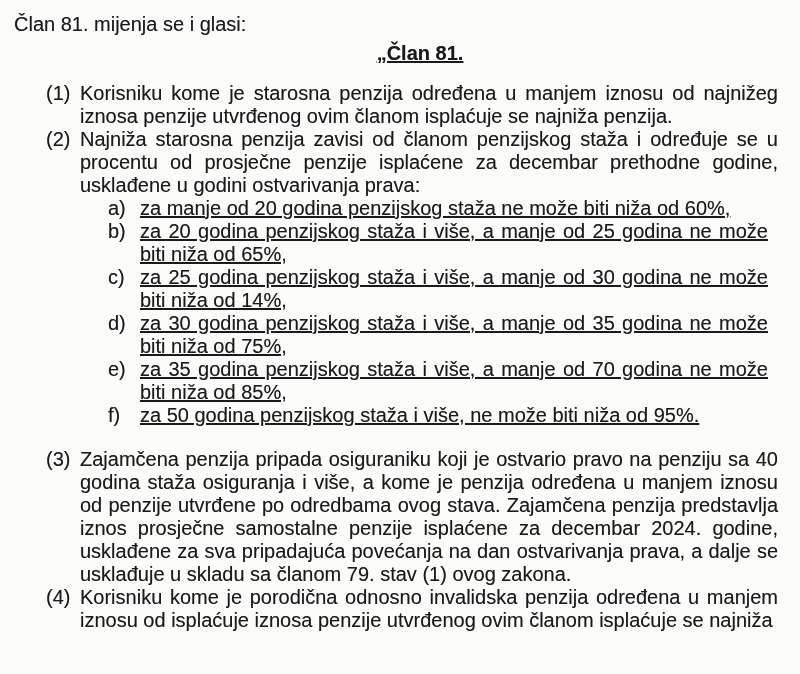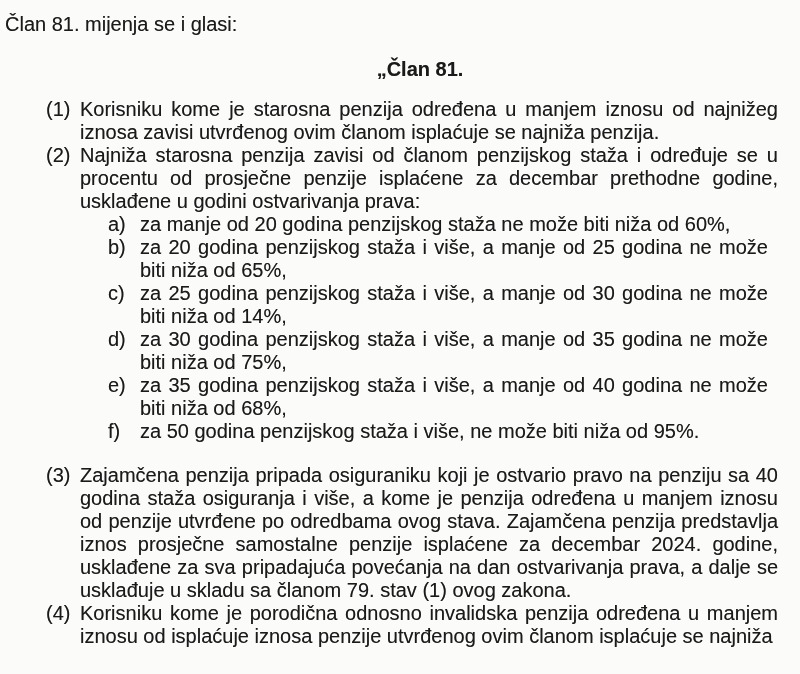--- a/index.html
+++ b/index.html
@@ -11,28 +11,29 @@
   body {
     background: #fbfbfa;
     color: #1a1a1a;
     font-family: "Liberation Sans", "DejaVu Sans", sans-serif;
     font-size: 20px;
     line-height: 23px;
     padding-top: 13px;
     text-shadow: 0 0 0.6px rgba(30,30,30,0.45);
   }
   .intro {
-    margin-left: 5px;
+    margin-left: 14px;
   }
   .heading {
-    margin-top: 22px;
+    margin-top: 6px;
     margin-left: 58px;
     width: 724px;
     text-align: center;
     font-weight: bold;
+    text-decoration: underline;
   }
   .para {
     display: flex;
     margin-left: 46px;
   }
   .para .num {
     flex: none;
     width: 34px;
   }
   .para .ptext {
@@ -48,36 +49,37 @@
     margin-left: 108px;
   }
   .subitem .slabel {
     flex: none;
     width: 32px;
   }
   .subitem .stext {
     flex: none;
     width: 628px;
     text-align: justify;
+    text-decoration: underline;
   }
 </style>
 </head>
 <body>
 
 <div class="doc">
 
   <p class="intro">Član 81. mijenja se i glasi:</p>
 
   <div class="heading">
     <div>„Član 81.</div>
   </div>
 
   <div class="para para-1">
     <span class="num">(1)</span>
-    <span class="ptext">Korisniku kome je starosna penzija određena u manjem iznosu od najnižeg iznosa zavisi utvrđenog ovim članom isplaćuje se najniža penzija.</span>
+    <span class="ptext">Korisniku kome je starosna penzija određena u manjem iznosu od najnižeg iznosa penzije utvrđenog ovim članom isplaćuje se najniža penzija.</span>
   </div>
 
   <div class="para para-2">
     <span class="num">(2)</span>
     <span class="ptext">Najniža starosna penzija zavisi od članom penzijskog staža i određuje se u procentu od prosječne penzije isplaćene za decembar prethodne godine, usklađene u godini ostvarivanja prava:</span>
   </div>
 
   <div class="sublist">
     <div class="subitem">
       <span class="slabel">a)</span>
@@ -90,21 +92,21 @@
     <div class="subitem">
       <span class="slabel">c)</span>
       <span class="stext">za 25 godina penzijskog staža i više, a manje od 30 godina ne može biti niža od 14%,</span>
     </div>
     <div class="subitem">
       <span class="slabel">d)</span>
       <span class="stext">za 30 godina penzijskog staža i više, a manje od 35 godina ne može biti niža od 75%,</span>
     </div>
     <div class="subitem">
       <span class="slabel">e)</span>
-      <span class="stext">za 35 godina penzijskog staža i više, a manje od 40 godina ne može biti niža od 68%,</span>
+      <span class="stext">za 35 godina penzijskog staža i više, a manje od 70 godina ne može biti niža od 85%,</span>
     </div>
     <div class="subitem">
       <span class="slabel">f)</span>
       <span class="stext">za 50 godina penzijskog staža i više, ne može biti niža od 95%.</span>
     </div>
   </div>
 
   <div class="para para-3">
     <span class="num">(3)</span>
     <span class="ptext">Zajamčena penzija pripada osiguraniku koji je ostvario pravo na penziju sa 40 godina staža osiguranja i više, a kome je penzija određena u manjem iznosu od penzije utvrđene po odredbama ovog stava. Zajamčena penzija predstavlja iznos prosječne samostalne penzije isplaćene za decembar 2024. godine, usklađene za sva pripadajuća povećanja na dan ostvarivanja prava, a dalje se usklađuje u skladu sa članom 79. stav (1) ovog zakona.</span>

